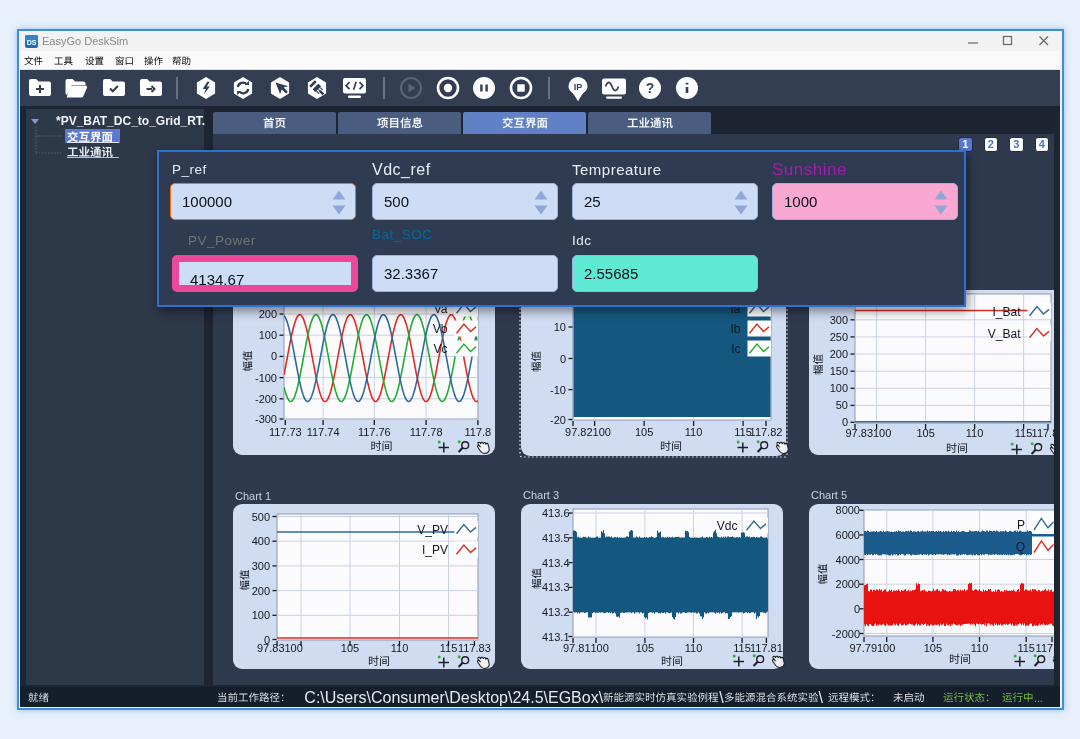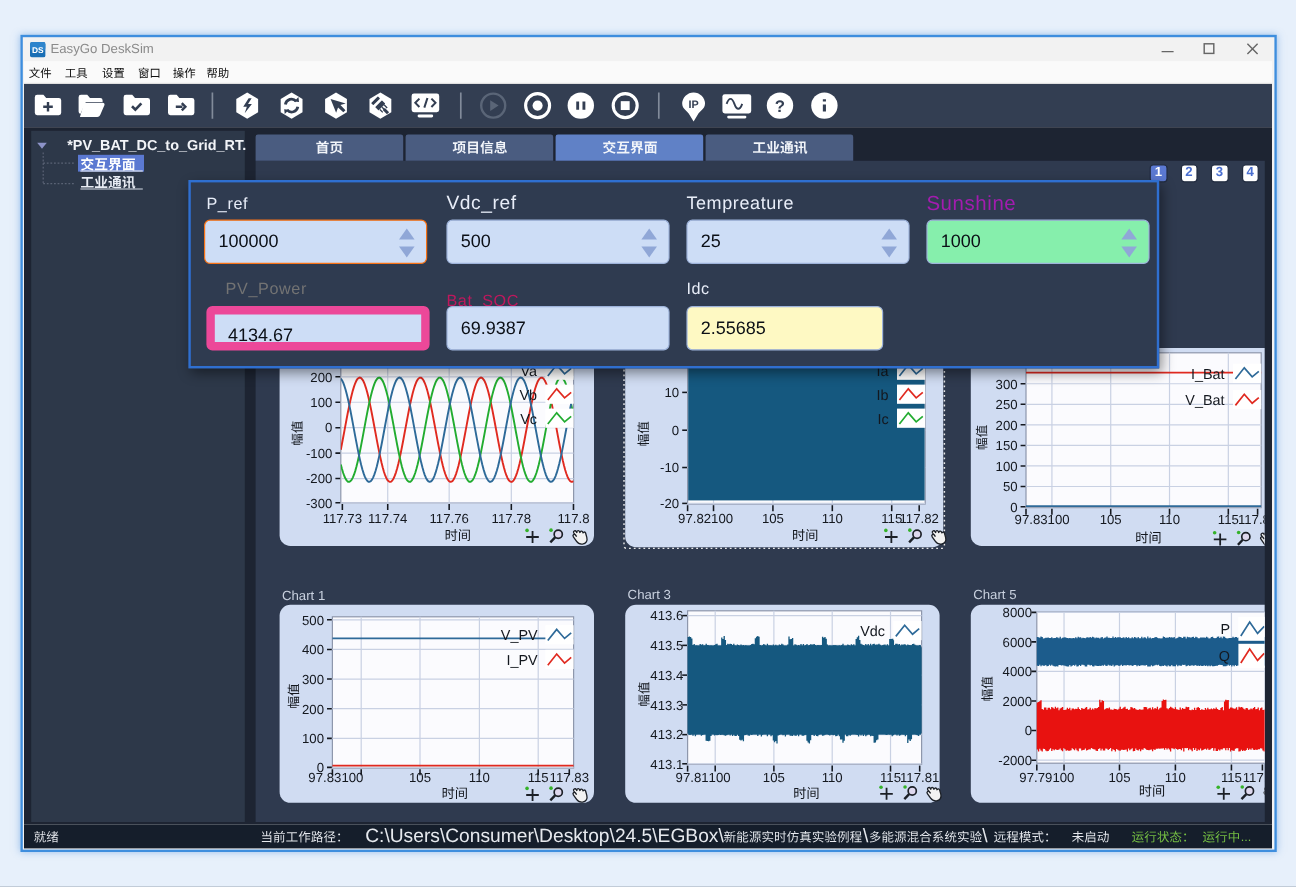--- a/index.html
+++ b/index.html
@@ -516,37 +516,37 @@
       <path d="M7 24.5 L13.5 15.5 H0.5 Z" fill="#90a7d7"></path>
     </svg>
   </div>
 <div class="abs" style="left:572px;top:183px;width:186px;height:37px;background:#cdddf6;border-radius:5px;border:1px solid #9eb3da">
     <div class="abs" style="left:11px;top:10px;font-size:15px;color:#0b0f16;line-height:16px">25</div>
     <svg class="abs" style="right:9px;top:6px" width="14" height="25">
 <path d="M7 0.5 L13.5 9.5 H0.5 Z" fill="#90a7d7"></path>
       <path d="M7 24.5 L13.5 15.5 H0.5 Z" fill="#90a7d7"></path>
     </svg>
   </div>
-<div class="abs" style="left:772px;top:183px;width:186px;height:37px;background:#86efac;border-radius:5px;border:1px solid #9eb3da">
+<div class="abs" style="left:772px;top:183px;width:186px;height:37px;background:#f9a8d4;border-radius:5px;border:1px solid #9eb3da">
     <div class="abs" style="left:11px;top:10px;font-size:15px;color:#0b0f16;line-height:16px">1000</div>
     <svg class="abs" style="right:9px;top:6px" width="14" height="25">
 <path d="M7 0.5 L13.5 9.5 H0.5 Z" fill="#90a7d7"></path>
       <path d="M7 24.5 L13.5 15.5 H0.5 Z" fill="#90a7d7"></path>
     </svg>
   </div>
 <div class="abs" style="left:188px;top:233px;width:160px;height:16px;font-size:13.5px;color:#737373;line-height:16px;letter-spacing:.5px">PV_Power</div>
-<div class="abs" style="left:372px;top:243px;width:160px;height:16px;font-size:13.5px;color:#be185d;line-height:16px;letter-spacing:.5px">Bat_SOC</div>
+<div class="abs" style="left:372px;top:227px;width:160px;height:16px;font-size:13.5px;color:#0369a1;line-height:16px;letter-spacing:.5px">Bat_SOC</div>
 <div class="abs" style="left:572px;top:233px;width:160px;height:16px;font-size:13.5px;color:#e8edf8;line-height:16px;letter-spacing:.5px">Idc</div>
 <div class="abs" style="left:172px;top:255px;width:186px;height:37px;background:#cdddf6;border-radius:5px;border:7px solid #ec4899">
     <div class="abs" style="left:11px;top:10px;font-size:15px;color:#0b0f16;line-height:16px">4134.67</div>
   </div>
 <div class="abs" style="left:372px;top:255px;width:186px;height:37px;background:#cdddf6;border-radius:5px;border:1px solid #9eb3da">
-    <div class="abs" style="left:11px;top:10px;font-size:15px;color:#0b0f16;line-height:16px">69.9387</div>
+    <div class="abs" style="left:11px;top:10px;font-size:15px;color:#0b0f16;line-height:16px">32.3367</div>
   </div>
-<div class="abs" style="left:572px;top:255px;width:164px;height:37px;background:#fef9c3;border-radius:5px;border:1px solid #9eb3da">
+<div class="abs" style="left:572px;top:255px;width:186px;height:37px;background:#5eead4;border-radius:5px;border:1px solid #9eb3da">
     <div class="abs" style="left:11px;top:10px;font-size:15px;color:#0b0f16;line-height:16px">2.55685</div>
   </div>
 <div class="abs" style="left:20px;top:687px;width:1040px;height:20px;background:#151e2b"></div>
 <div style="position:absolute;left:28px;top:692px;width:21px;line-height:0"><svg width="21" height="13" style="overflow:visible" fill="#e6e9ee">
       <path transform="translate(0.00,9.24) scale(0.010500,-0.010500)" d="M174 508H399V388H174ZM721 432V52C721 -11 728 -27 744 -40C760 -52 785 -56 806 -56C819 -56 856 -56 870 -56C889 -56 913 -54 927 -46C943 -40 953 -27 960 -7C965 13 969 66 971 111C951 117 926 130 912 143C911 92 910 51 907 34C904 18 900 9 893 6C887 2 874 1 863 1C850 1 829 1 820 1C810 1 802 3 795 6C790 10 788 23 788 44V432ZM142 274C123 191 92 108 50 52C65 44 92 25 104 15C145 76 183 170 205 260ZM366 261C398 206 427 131 438 82L495 109C484 157 453 230 420 285ZM768 764C809 719 852 655 869 614L923 648C904 688 860 750 819 793ZM108 570V327H258V2C258 -8 255 -11 245 -11C235 -12 202 -12 165 -11C175 -29 185 -55 188 -74C240 -74 274 -73 297 -63C320 -52 326 -33 326 0V327H469V570ZM222 826C238 793 256 752 267 717H54V650H511V717H345C333 753 311 803 291 842ZM659 838C659 758 659 670 654 581H520V512H649C632 300 582 90 437 -36C456 -47 480 -66 492 -81C645 58 699 285 719 512H954V581H724C729 670 730 757 731 838Z"></path>
       <path transform="translate(10.50,9.24) scale(0.010500,-0.010500)" d="M45 53 59 -18C151 5 272 36 388 66L381 129C256 100 129 70 45 53ZM867 786C847 744 824 704 799 665V720H664V840H593V720H429V653H593V527H377V459H620C541 389 451 330 353 286C368 272 392 242 402 226C434 243 466 260 497 280V-76H568V-36H826V-73H899V360H611C649 391 686 424 720 459H959V527H782C841 598 893 677 936 764ZM664 653H791C761 608 727 566 690 527H664ZM568 132H826V28H568ZM568 193V296H826V193ZM61 423C76 430 100 436 227 452C182 386 140 333 122 313C91 276 68 251 46 247C55 230 66 196 69 182C88 194 121 203 352 250C350 265 350 293 352 312L173 280C250 369 325 479 390 590L331 625C312 588 290 551 268 516L133 502C191 588 249 700 292 807L224 838C186 717 116 586 93 553C72 519 56 494 38 491C47 472 58 438 61 423Z"></path>
     </svg></div>
 <div class="abs" style="left:217px;top:692px;height:13px;display:flex;align-items:flex-start;white-space:pre;font-size:16px;color:#e6e9ee;line-height:12.5px"><svg width="74" height="13" style="overflow:visible" fill="#e6e9ee">
       <path transform="translate(0.00,9.24) scale(0.010500,-0.010500)" d="M121 769C174 698 228 601 250 536L322 569C299 632 244 726 189 796ZM801 805C772 728 716 622 673 555L738 530C783 594 839 693 882 778ZM115 38V-37H790V-81H869V486H540V840H458V486H135V411H790V266H168V194H790V38Z"></path>
       <path transform="translate(10.50,9.24) scale(0.010500,-0.010500)" d="M604 514V104H674V514ZM807 544V14C807 -1 802 -5 786 -5C769 -6 715 -6 654 -4C665 -24 677 -56 681 -76C758 -77 809 -75 839 -63C870 -51 881 -30 881 13V544ZM723 845C701 796 663 730 629 682H329L378 700C359 740 316 799 278 841L208 816C244 775 281 721 300 682H53V613H947V682H714C743 723 775 773 803 819ZM409 301V200H187V301ZM409 360H187V459H409ZM116 523V-75H187V141H409V7C409 -6 405 -10 391 -10C378 -11 332 -11 281 -9C291 -28 302 -57 307 -76C374 -76 419 -75 446 -63C474 -52 482 -32 482 6V523Z"></path>

